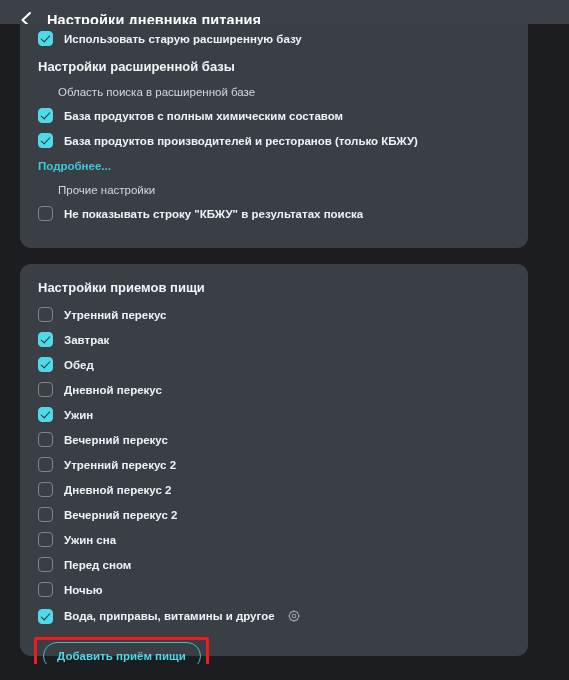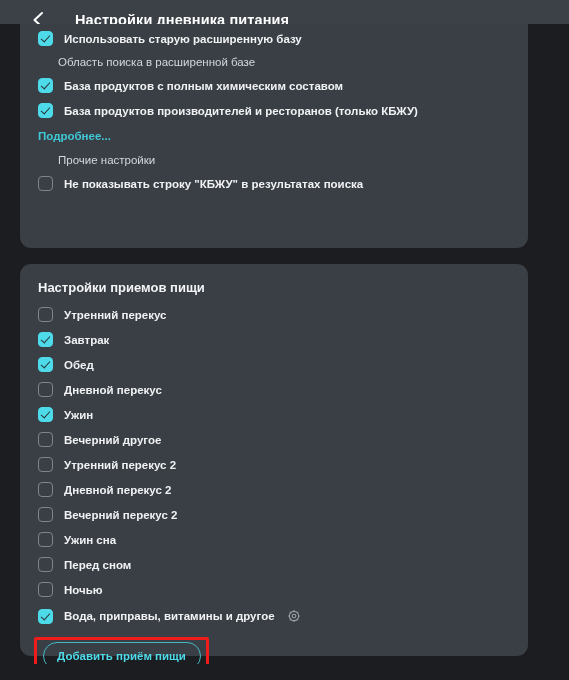--- a/index.html
+++ b/index.html
@@ -21,22 +21,21 @@
 
   
   .header {
     position: absolute;
     top: 0; left: 0;
     width: 569px;
     height: 40px;
     background: #3c4147;
     display: flex;
     align-items: center;
-    padding-left: 31px;
-    gap: 16px;
+    padding-left: 19px;
   }
   .back-icon {
     width: 14px;
     height: 18px;
     flex: 0 0 auto;
     display: block;
   }
   .header-title {
     margin-left: 14px;
     color: #ffffff;
@@ -198,20 +197,21 @@
 
     <div class="card card-top">
 
       <div class="card-inner">
 
         <div class="row" style="margin-top:16px;">
           <span class="cb on"></span>
           <span class="row-label">Использовать старую расширенную базу</span>
         </div>
 
+        <div class="section-title">Настройки расширенной базы</div>
 
         <div class="sub-label">Область поиска в расширенной базе</div>
 
         <div class="row">
           <span class="cb on"></span>
           <span class="row-label">База продуктов с полным химическим составом</span>
         </div>
 
         <div class="row">
           <span class="cb on"></span>
@@ -251,21 +251,21 @@
         <div class="row">
           <span class="cb off"></span>
           <span class="row-label">Дневной перекус</span>
         </div>
         <div class="row">
           <span class="cb on"></span>
           <span class="row-label">Ужин</span>
         </div>
         <div class="row">
           <span class="cb off"></span>
-          <span class="row-label">Вечерний другое</span>
+          <span class="row-label">Вечерний перекус</span>
         </div>
         <div class="row">
           <span class="cb off"></span>
           <span class="row-label">Утренний перекус 2</span>
         </div>
         <div class="row">
           <span class="cb off"></span>
           <span class="row-label">Дневной перекус 2</span>
         </div>
         <div class="row">

